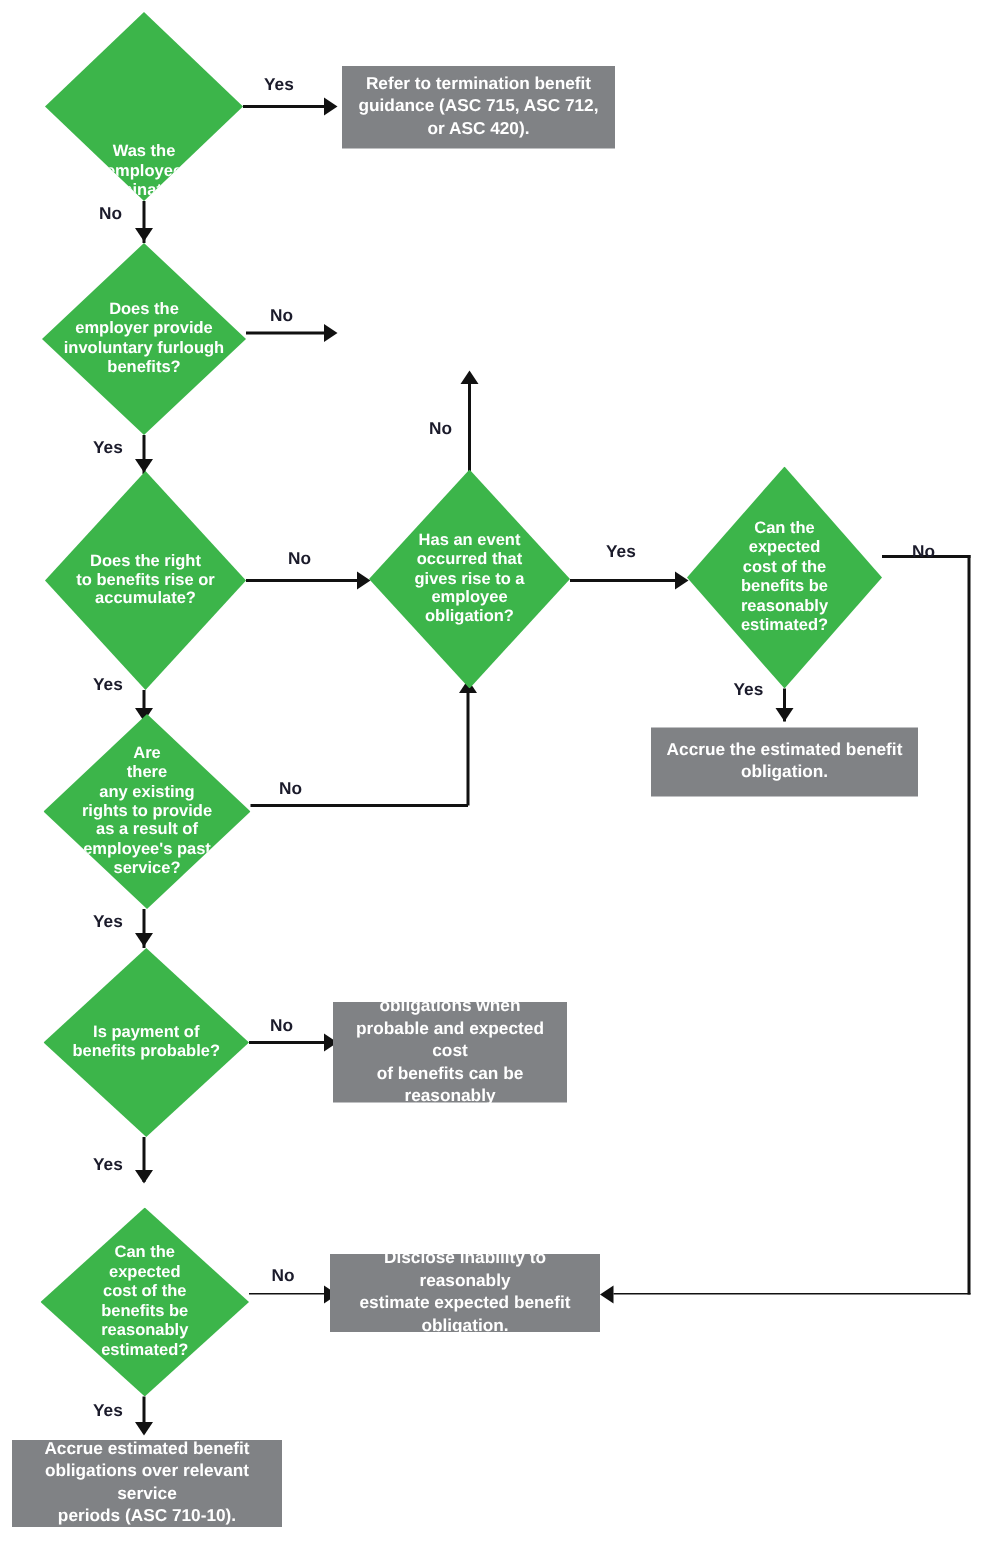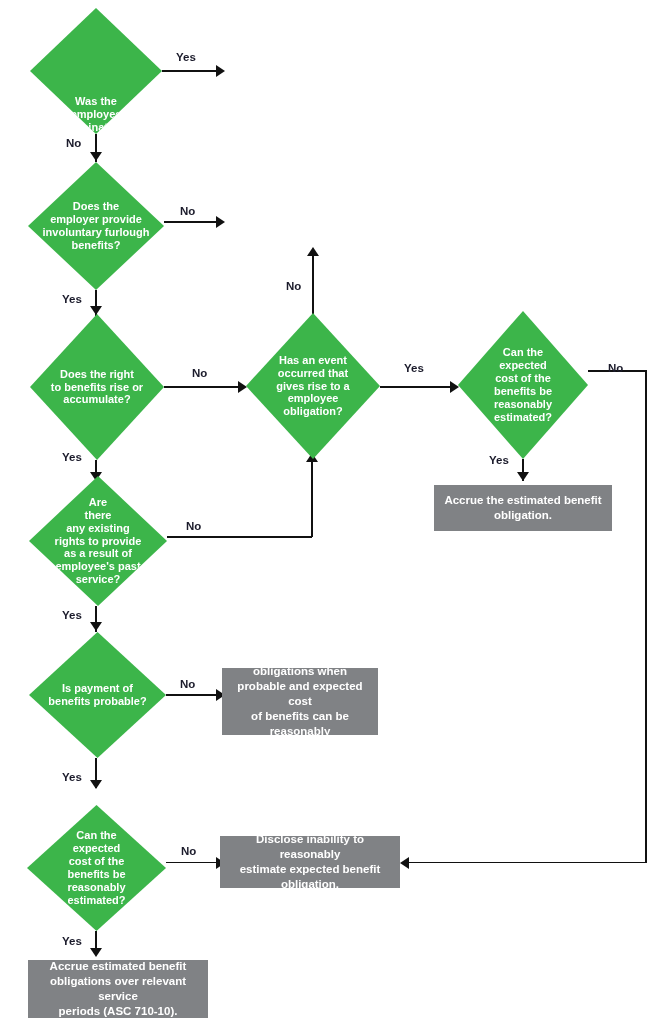--- a/index.html
+++ b/index.html
@@ -112,20 +112,25 @@
   <div class="diamond" style="left:30px; top:8px; width:132px; height:126px;align-items:flex-end;">
     <span class="dtext">Was the
 employee
 terminated?</span>
   </div>
 
   <div class="ln h" style="left:162px; top:70px; width:57px;"></div>
   <div class="arrow right" style="left:216px; top:65px;"></div>
   <div class="edgelabel" style="left:176px; top:52px;">Yes</div>
 
+  <div class="greybox" style="left:228px; top:44px; width:182px; height:55px;">
+    <span class="gtext">Refer to termination benefit
+guidance (ASC 715, ASC 712,
+or ASC 420).</span>
+  </div>
 
   <div class="ln v" style="left:95px; top:134px; width:1.6px; height:28px;"></div>
   <div class="arrow down" style="left:90px; top:152px;"></div>
   <div class="edgelabel" style="left:66px; top:138px;">No</div>
 
   <div class="diamond" style="left:28px; top:162px; width:136px; height:128px;">
     <span class="dtext">Does the
 employer provide
 involuntary furlough
 benefits?</span>
@@ -248,19 +253,19 @@
   <div class="greybox" style="left:220px; top:836px; width:180px; height:52px;">
     <span class="gtext">Disclose inability to reasonably
 estimate expected benefit
 obligation.</span>
   </div>
 
   <div class="ln v" style="left:95px; top:931px; width:1.6px; height:24px;"></div>
   <div class="arrow down" style="left:90px; top:948px;"></div>
   <div class="edgelabel" style="left:62px; top:936px;">Yes</div>
 
-  <div class="greybox" style="left:8px; top:960px; width:180px; height:58px;margin-left:20px;">
+  <div class="greybox" style="left:8px; top:960px; width:180px; height:58px;">
     <span class="gtext">Accrue estimated benefit
 obligations over relevant service
 periods (ASC 710-10).</span>
   </div>
 
 </div>
 
 </body></html>

